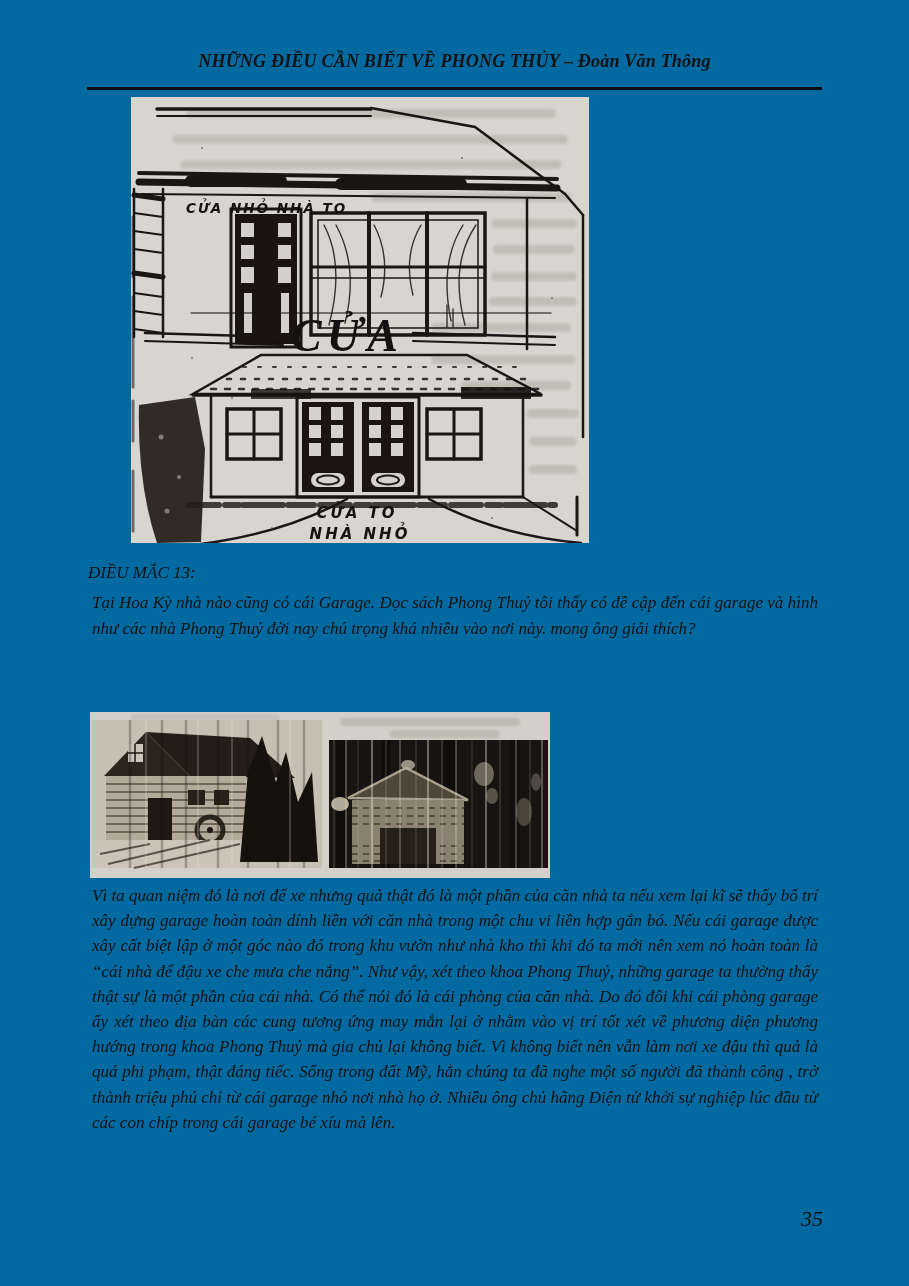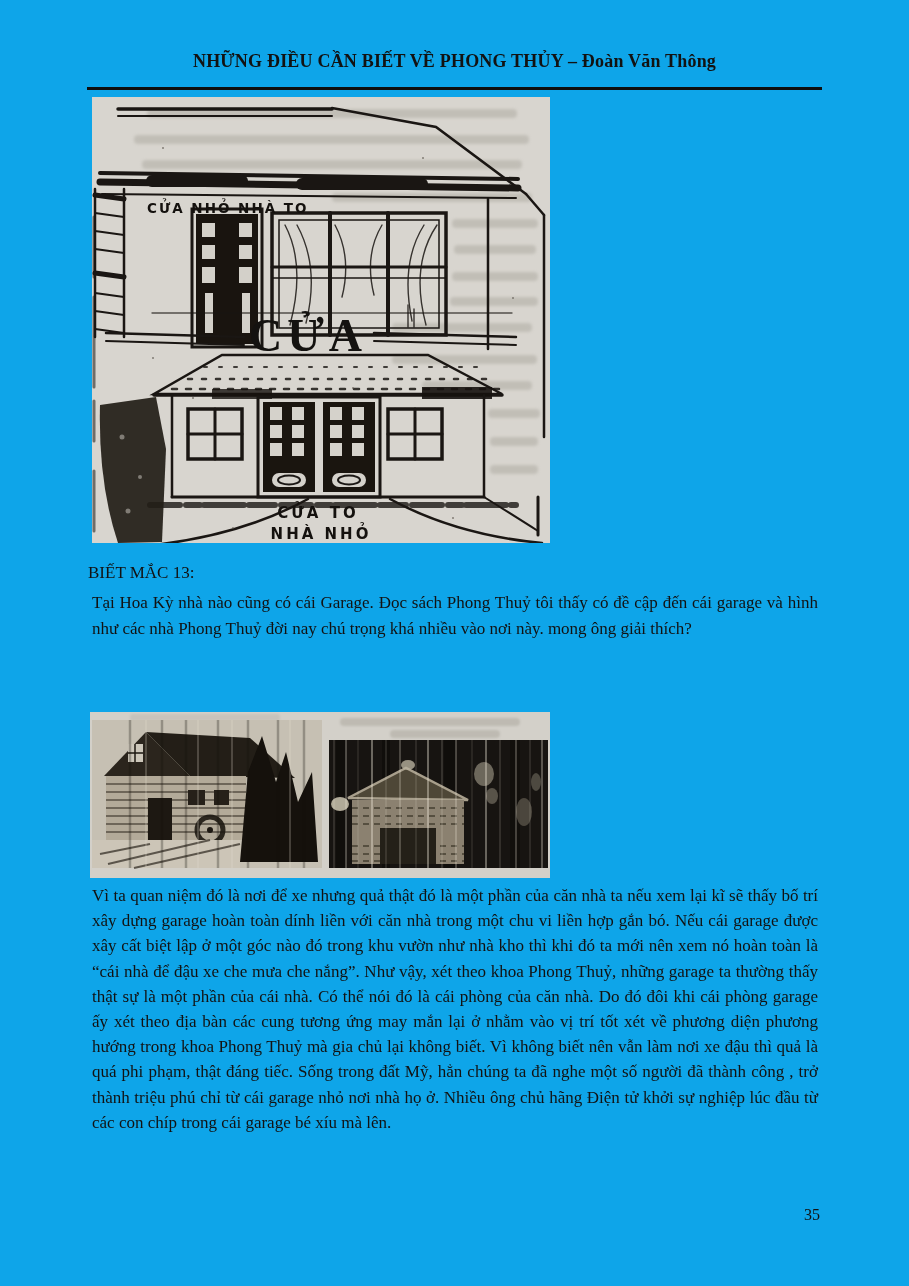--- a/index.html
+++ b/index.html
@@ -1,33 +1,33 @@
 <!DOCTYPE html>
 <html><head>
 <meta charset="utf-8">
 <style>
   html,body{margin:0;padding:0;background:#ffffff;}
   .page{
-    position:relative;width:909px;height:1286px;background:#0ea5e9;
-    font-family:"Liberation Serif","DejaVu Serif",serif;color:#121212;overflow:hidden;
+    position:relative;width:909px;height:1286px;background:#0369a1;
+    font-family:"Liberation Serif","DejaVu Serif",serif;color:#121212;overflow:hidden;font-style:italic;
   }
   .hdr-title{
     position:absolute;top:51px;left:0;width:100%;text-align:center;
     font-size:18px;font-weight:bold;letter-spacing:.2px;
   }
   .hdr-rule{position:absolute;top:87px;left:87px;width:735px;height:3px;background:#0e0e0e;}
   figure{margin:0;padding:0;}
-  .fig1{position:absolute;top:97px;left:92px;width:536px;height:446px;}
+  .fig1{position:absolute;top:97px;left:92px;width:536px;height:446px;text-align:center;}
   .fig2{position:absolute;top:712px;left:90px;width:460px;height:166px;}
   .block{position:absolute;left:88px;width:734px;font-size:17px;}
   .blk-q{top:560px;line-height:26px;}
   .blk-a{top:879px;line-height:25.2px;}
   .block p{margin:4px;text-align:justify;}
   .lead{margin:0;}
-  .pagenum{position:absolute;top:1206px;left:788px;width:48px;text-align:center;font-size:16px;}
+  .pagenum{position:absolute;top:1206px;left:788px;width:48px;text-align:center;font-size:22px;}
   .figlabel{font-family:"DejaVu Sans","Liberation Sans",sans-serif;}
 </style>
 </head>
 <body>
 
 <div class="page">
 
   <div class="hdr-title">NHỮNG ĐIỀU CẦN BIẾT VỀ PHONG THỦY – Đoàn Văn Thông</div>
   <div class="hdr-rule"></div>
 
@@ -185,21 +185,21 @@
       </g>
 
       <text class="figlabel" x="55" y="116" font-size="13.5" font-weight="bold" letter-spacing="2" fill="#14110e">CỬA NHỎ NHÀ TO</text>
       <text x="216" y="254" text-anchor="middle" font-size="46" font-weight="bold" letter-spacing="5" font-family="'Liberation Serif',serif" fill="#141210">CỬA</text>
       <text class="figlabel" x="226" y="421" text-anchor="middle" font-size="15" font-weight="bold" letter-spacing="3" fill="#14110e">CỬA TO</text>
       <text class="figlabel" x="229" y="442" text-anchor="middle" font-size="15" font-weight="bold" letter-spacing="3" fill="#14110e">NHÀ NHỎ</text>
     </svg>
   </figure>
 
   <section class="block blk-q">
-    <div class="lead">BIẾT MẮC 13:</div>
+    <div class="lead">ĐIỀU MẮC 13:</div>
     <p>Tại Hoa Kỳ nhà nào cũng có cái Garage. Đọc sách Phong Thuỷ tôi thấy có đề cập đến cái garage và hình như các nhà Phong Thuỷ đời nay chú trọng khá nhiều vào nơi này. mong ông giải thích?</p>
   </section>
 
   <figure class="fig2">
     <svg viewBox="0 0 460 166" width="460" height="166">
       <defs>
         <filter id="b2" x="-20%" y="-60%" width="140%" height="220%">
             <feGaussianBlur stdDeviation="1.2"></feGaussianBlur>
           </filter>
       </defs>

